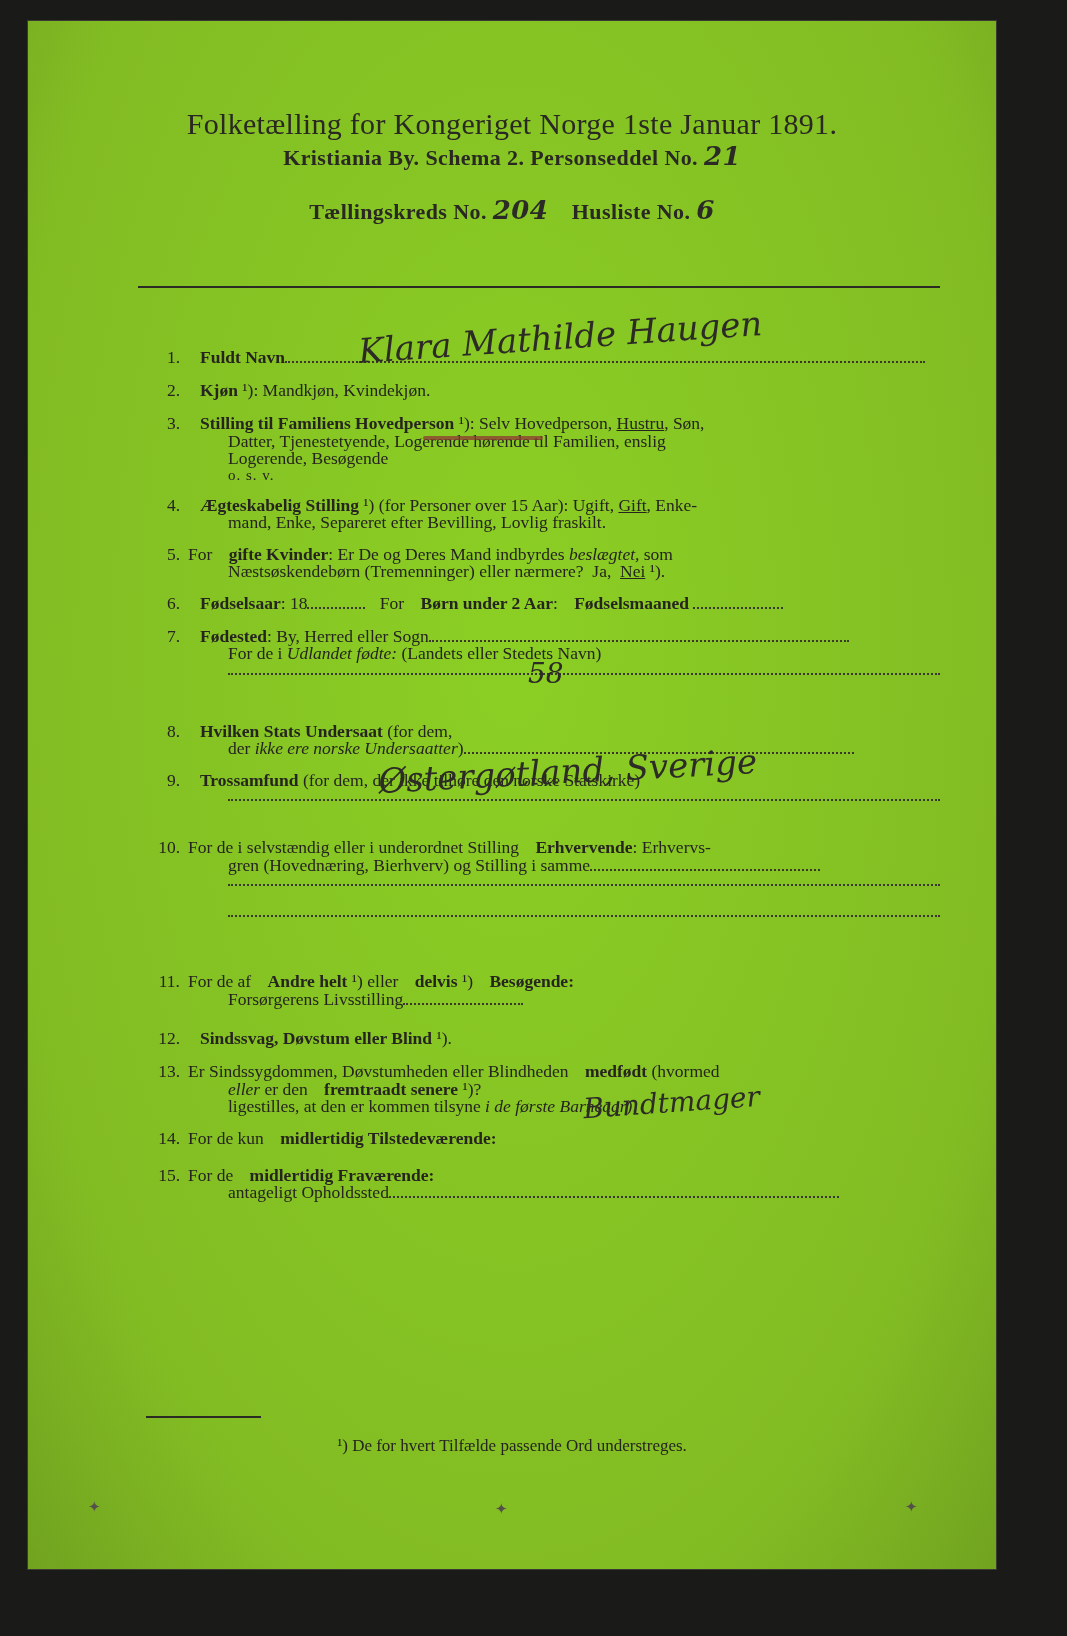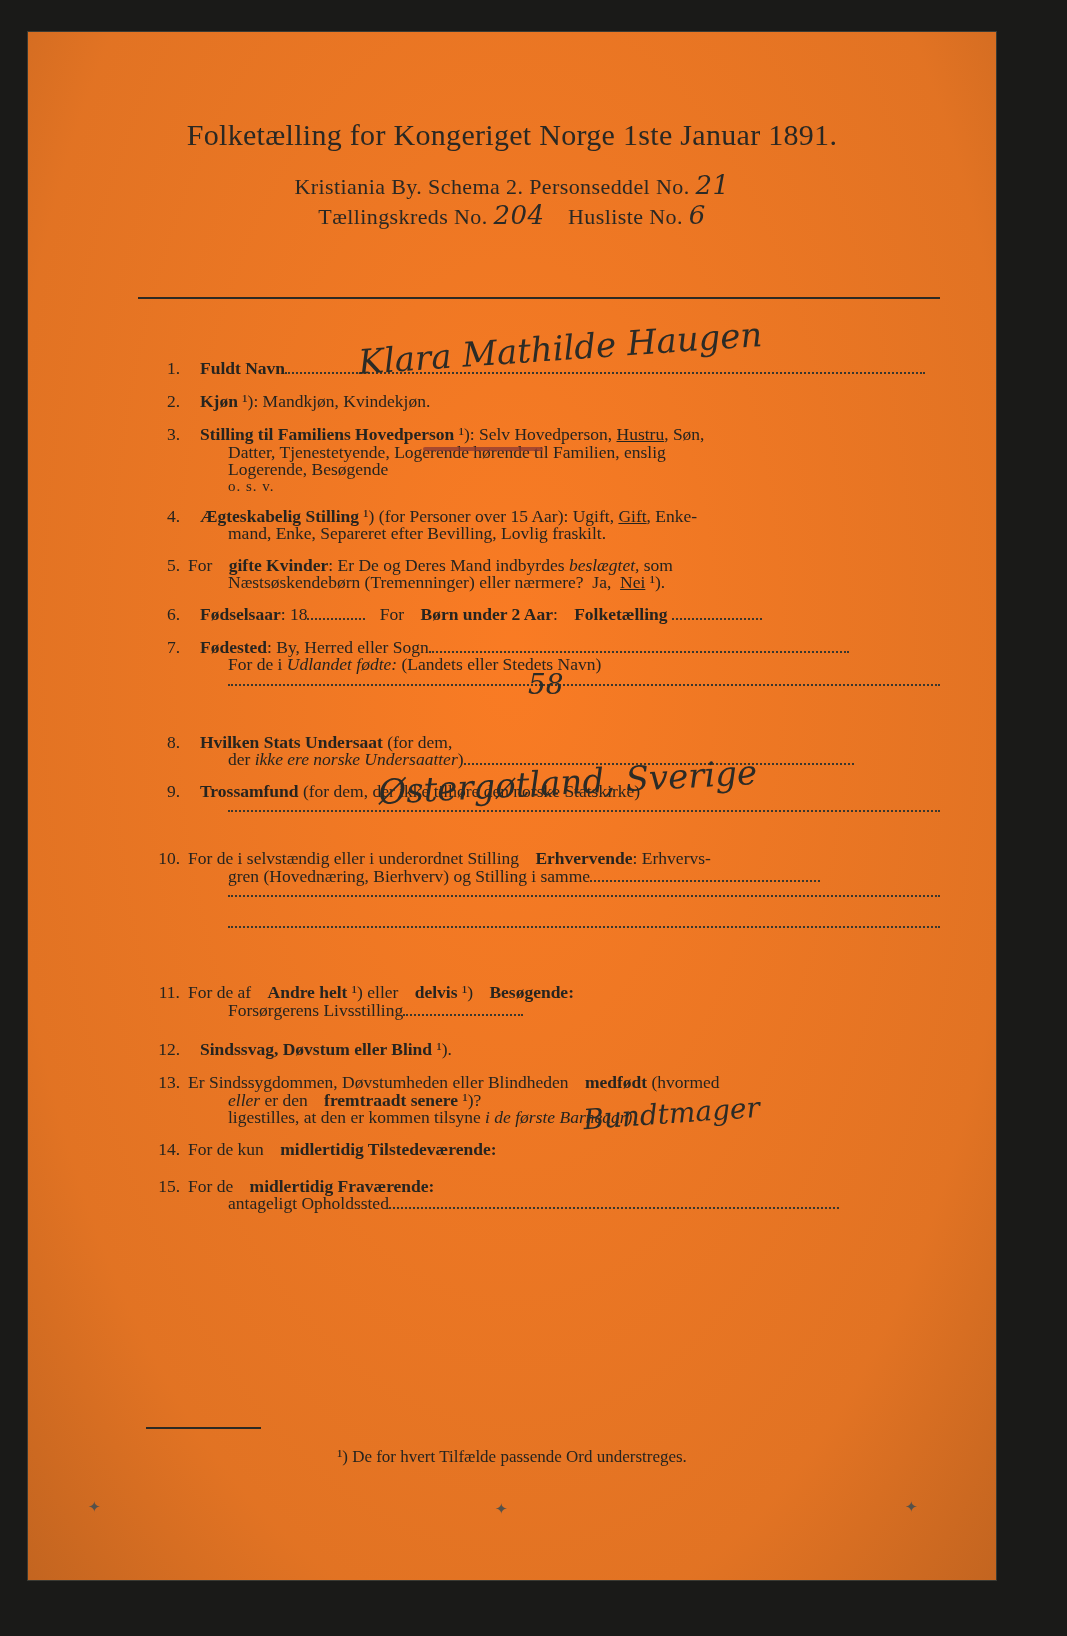--- a/index.html
+++ b/index.html
@@ -1,29 +1,29 @@
 <!DOCTYPE html>
 <html><head>
 <meta charset="utf-8">
 <style>
   html,body{margin:0;padding:0;background:#111;}
   body{width:1067px;height:1636px;font-family:"Liberation Serif",serif;}
   .page{position:relative;width:1067px;height:1636px;background:#1a1a18;overflow:hidden;}
-  .sheet{position:absolute;left:28px;top:32px;width:968px;height:1548px;background:#f97316;
+  .sheet{position:absolute;left:28px;top:21px;width:968px;height:1548px;background:#84cc16;
          box-shadow:0 0 0 1px #3a3a33;}
   .sheet:before{content:"";position:absolute;inset:0;
     background:radial-gradient(ellipse at 50% 40%, rgba(255,255,255,0.06), rgba(120,115,95,0.18) 75%, rgba(70,68,55,0.30) 100%);
     pointer-events:none;}
   .inner{position:absolute;left:0;top:0;right:0;bottom:0;padding:0;}
 
   
   .hdr{position:absolute;left:0;right:0;top:86px;text-align:center;color:#2a2823;}
   .hdr .l1{font-size:30px;letter-spacing:.3px;}
-  .hdr .l2{font-size:22px;font-weight:normal;margin-top:18px;letter-spacing:.4px;}
-  .hdr .l3{font-size:22px;font-weight:normal;margin-top:0;letter-spacing:.4px;}
+  .hdr .l2{font-size:22px;font-weight:bold;letter-spacing:.4px;}
+  .hdr .l3{font-size:22px;font-weight:bold;margin-top:24px;letter-spacing:.4px;}
   .hand{font-family:"DejaVu Serif",serif;font-style:italic;color:#2b2a26;}
   .hsm{font-size:26px;}
   .rule{position:absolute;left:110px;right:56px;top:265px;border-top:2px solid #2c2a24;}
 
   
   .body{position:absolute;left:0;right:0;top:286px;color:#26241f;font-size:17.5px;line-height:1.0;}
   .row{position:relative;margin:0 0 0 0;padding:0 56px 0 118px;min-height:23px;}
   .num{position:absolute;left:118px;width:34px;text-align:right;}
   .txt{display:block;margin-left:42px;}
   .cont{display:block;margin-left:82px;}
@@ -127,21 +127,21 @@
             Næstsøskendebørn (Tremenninger) eller nærmere?&nbsp; Ja,&nbsp; <u>Nei</u> ¹).
           </span>
         </div>
 
         <div class="sp14"></div>
 
         <div class="row">
           <span class="num">6.</span>
           <span class="txt">
             <b>Fødselsaar</b>: 18<span class="dots" style="width:58px;"></span>
-            <span style="margin-left:10px;">For <b>Børn under 2 Aar</b>: <b>Folketælling</b></span>
+            <span style="margin-left:10px;">For <b>Børn under 2 Aar</b>: <b>Fødselsmaaned</b></span>
             <span class="dots" style="width:90px;"></span>
           </span>
         </div>
 
         <div class="sp10"></div>
 
         <div class="row">
           <span class="num">7.</span>
           <span class="txt">
             <b>Fødested</b>: By, Herred eller Sogn<span class="dots" style="width:420px;"></span>

